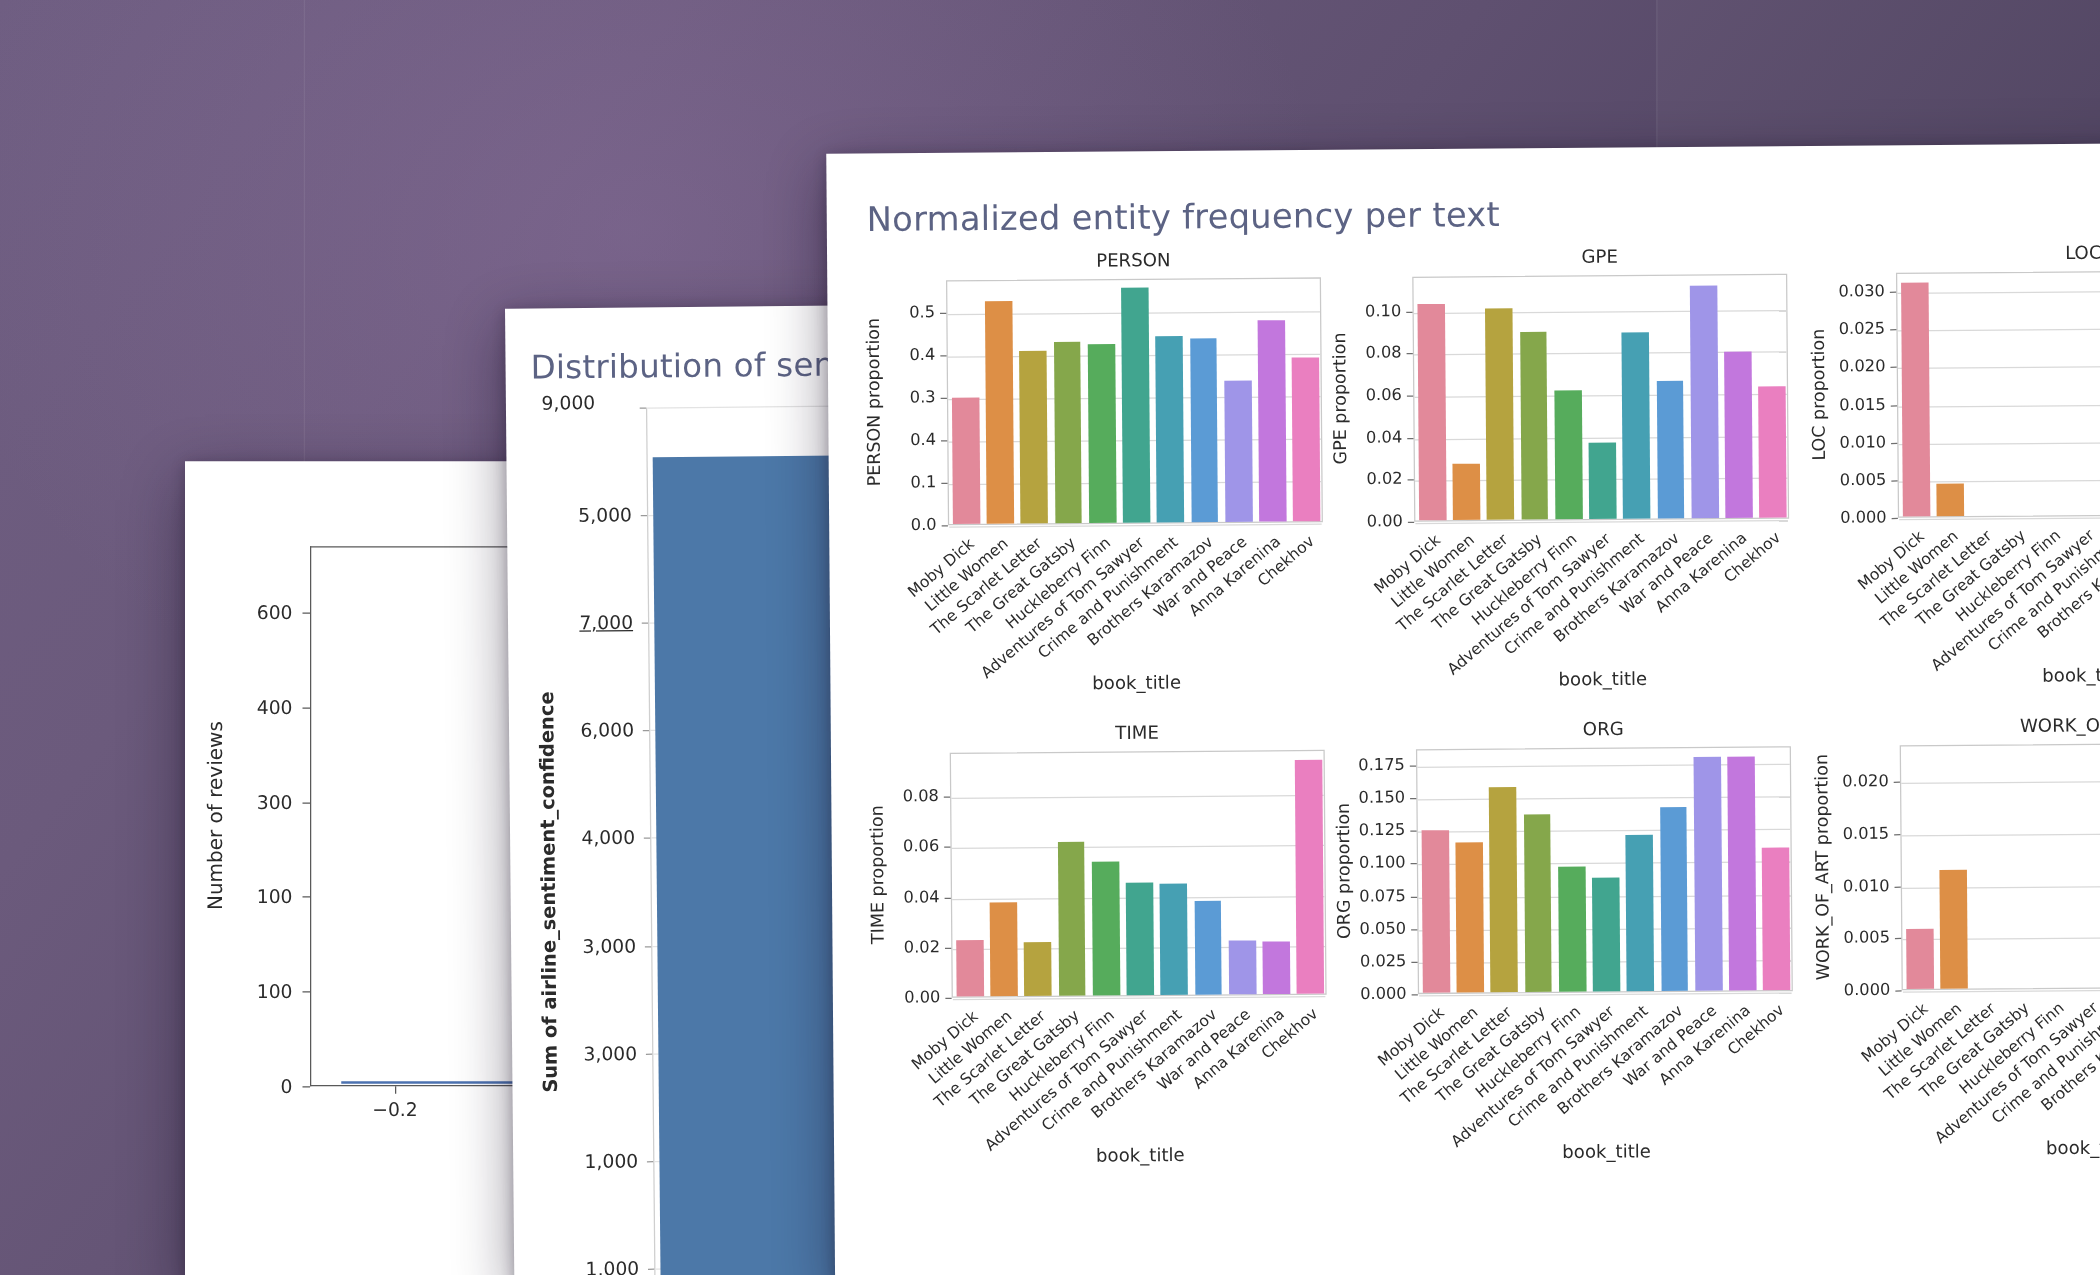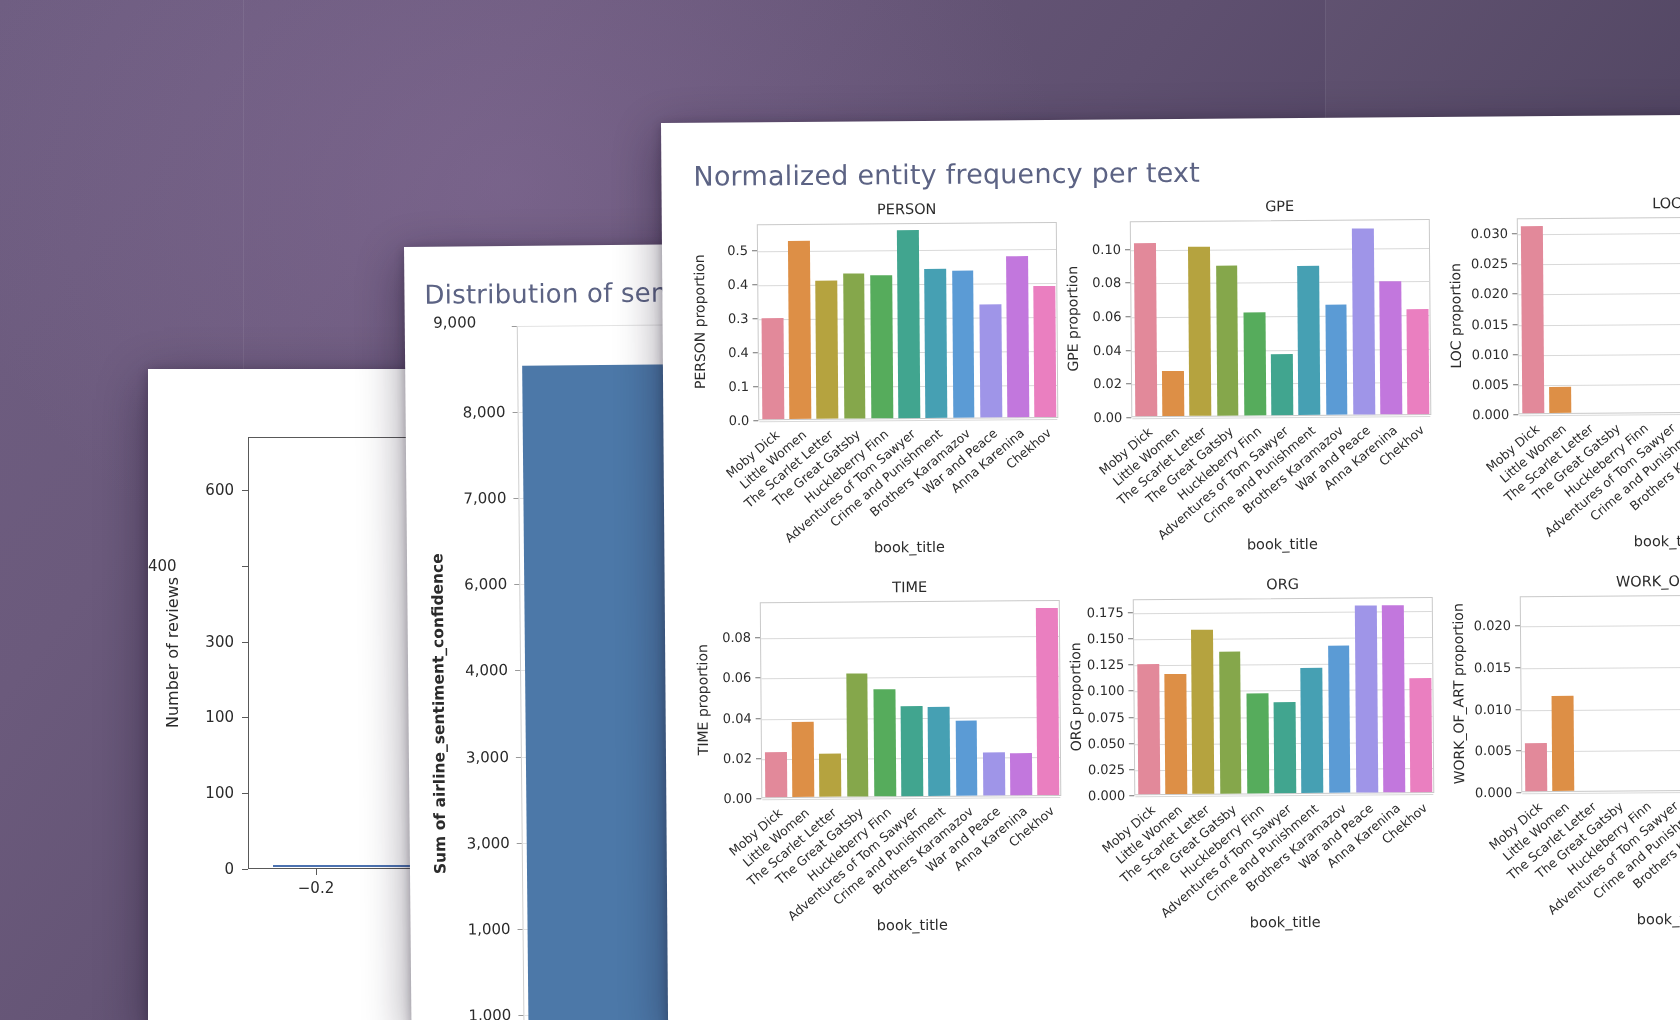--- a/index.html
+++ b/index.html
@@ -167,21 +167,21 @@
         <div style="position: absolute; left: 24px; right: 0px; bottom: 1px; height: 2px; background: rgb(76, 114, 176);"></div>
       </div>
       <div class="tick-text" style="position: absolute; left: 0px; width: 86px; text-align: right; top: 500px; transform: translateY(-50%); font-size: 15px;">0</div>
       <div style="position: absolute; left: 94px; top: 500px; width: 6px; height: 1px; background: rgb(89, 89, 89);"></div>
       <div class="tick-text" style="position: absolute; left: 0px; width: 86px; text-align: right; top: 424.211px; transform: translateY(-50%); font-size: 15px;">100</div>
       <div style="position: absolute; left: 94px; top: 424.211px; width: 6px; height: 1px; background: rgb(89, 89, 89);"></div>
       <div class="tick-text" style="position: absolute; left: 0px; width: 86px; text-align: right; top: 348.421px; transform: translateY(-50%); font-size: 15px;">100</div>
       <div style="position: absolute; left: 94px; top: 348.421px; width: 6px; height: 1px; background: rgb(89, 89, 89);"></div>
       <div class="tick-text" style="position: absolute; left: 0px; width: 86px; text-align: right; top: 272.632px; transform: translateY(-50%); font-size: 15px;">300</div>
       <div style="position: absolute; left: 94px; top: 272.632px; width: 6px; height: 1px; background: rgb(89, 89, 89);"></div>
-      <div class="tick-text" style="position: absolute; left: 0px; width: 86px; text-align: left; top: 196.842px; transform: translateY(-50%); font-size: 15px;">400</div>
+      <div class="tick-text" style="position: absolute; left: 0px; width: 86px; text-align: right; top: 196.842px; transform: translateY(-50%); font-size: 15px;">400</div>
       <div style="position: absolute; left: 94px; top: 196.842px; width: 6px; height: 1px; background: rgb(89, 89, 89);"></div>
       <div class="tick-text" style="position: absolute; left: 0px; width: 86px; text-align: right; top: 121.053px; transform: translateY(-50%); font-size: 15px;">600</div>
       <div style="position: absolute; left: 94px; top: 121.053px; width: 6px; height: 1px; background: rgb(89, 89, 89);"></div>
       <div class="tick-text" style="position: absolute; left: 138px; width: 60px; text-align: center; top: 510px; font-size: 15px;">−0.2</div>
       <div style="position: absolute; left: 168px; top: 500px; width: 1px; height: 6px; background: rgb(89, 89, 89);"></div>
       <div class="tick-text" style="position: absolute; left: 280.8px; width: 60px; text-align: center; top: 510px; font-size: 15px;">−0.2</div>
       <div style="position: absolute; left: 310.8px; top: 500px; width: 1px; height: 6px; background: rgb(89, 89, 89);"></div>
       <div class="ylabel-rot" style="left: 24px; top: 284px; width: 432px; margin-left: -216px; margin-top: -10px; font-size: 16px;">Number of reviews</div>
     </div>
 </div>
@@ -207,23 +207,23 @@
       <div class="tick-text" style="position: absolute; left: 0px; width: 100px; text-align: right; top: 682.778px; transform: translateY(-50%); font-size: 15px;">1,000</div>
       <div style="position: absolute; left: 107px; top: 682.778px; width: 5px; height: 1px; background: rgb(154, 154, 154);"></div>
       <div class="tick-text" style="position: absolute; left: 0px; width: 100px; text-align: right; top: 596.667px; transform: translateY(-50%); font-size: 15px;">3,000</div>
       <div style="position: absolute; left: 107px; top: 596.667px; width: 5px; height: 1px; background: rgb(154, 154, 154);"></div>
       <div class="tick-text" style="position: absolute; left: 0px; width: 100px; text-align: right; top: 510.556px; transform: translateY(-50%); font-size: 15px;">3,000</div>
       <div style="position: absolute; left: 107px; top: 510.556px; width: 5px; height: 1px; background: rgb(154, 154, 154);"></div>
       <div class="tick-text" style="position: absolute; left: 0px; width: 100px; text-align: right; top: 424.444px; transform: translateY(-50%); font-size: 15px;">4,000</div>
       <div style="position: absolute; left: 107px; top: 424.444px; width: 5px; height: 1px; background: rgb(154, 154, 154);"></div>
       <div class="tick-text" style="position: absolute; left: 0px; width: 100px; text-align: right; top: 338.333px; transform: translateY(-50%); font-size: 15px;">6,000</div>
       <div style="position: absolute; left: 107px; top: 338.333px; width: 5px; height: 1px; background: rgb(154, 154, 154);"></div>
-      <div class="tick-text" style="position: absolute; left: 0px; width: 100px; text-align: right; top: 252.222px; transform: translateY(-50%); font-size: 15px;">7,000</div>
+      <div class="tick-text" style="position: absolute; left: 0px; width: 100px; text-align: right; top: 252.222px; transform: translateY(-50%); font-size: 15px; text-decoration: underline;">7,000</div>
       <div style="position: absolute; left: 107px; top: 252.222px; width: 5px; height: 1px; background: rgb(154, 154, 154);"></div>
-      <div class="tick-text" style="position: absolute; left: 0px; width: 100px; text-align: right; top: 166.111px; transform: translateY(-50%); font-size: 15px;">8,000</div>
+      <div class="tick-text" style="position: absolute; left: 0px; width: 100px; text-align: right; top: 166.111px; transform: translateY(-50%); font-size: 15px;">5,000</div>
       <div style="position: absolute; left: 107px; top: 166.111px; width: 5px; height: 1px; background: rgb(154, 154, 154);"></div>
       <div class="tick-text" style="position: absolute; left: 0px; width: 100px; text-align: center; top: 76px; transform: translateY(-50%); font-size: 15px;">9,000</div>
       <div style="position: absolute; left: 107px; top: 80px; width: 5px; height: 1px; background: rgb(154, 154, 154);"></div>
       <div class="ylabel-rot bold" style="left: 30px; top: 467.5px; width: 775px; margin-left: -387.5px; margin-top: -10px; font-size: 15.5px;">Sum of airline_sentiment_confidence</div>
     </div>
 </div>
 
 <div class="window" id="win-entity">
   <div class="chart-title-main" style="position:absolute; left:32px; top:38px; font-size:27px;">Normalized entity frequency per text</div>
   <div id="entity-grid" style="position:absolute; left:0; top:0; width:1060px; height:906px;">

